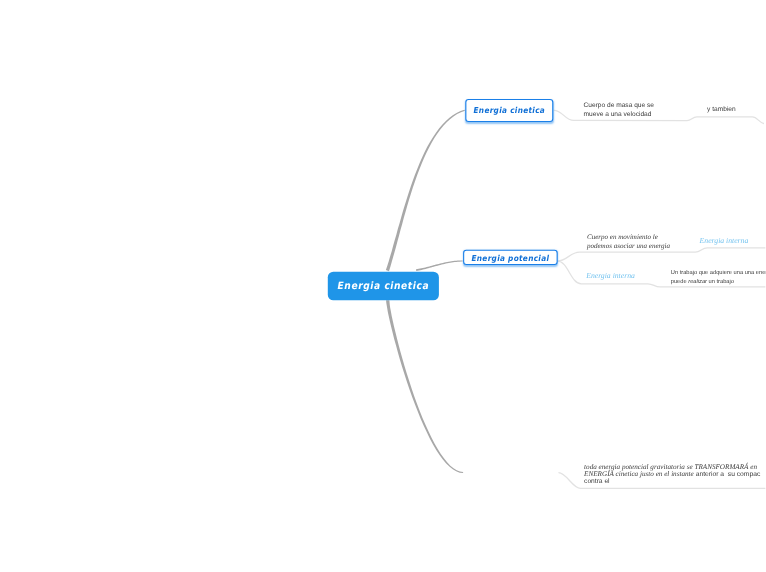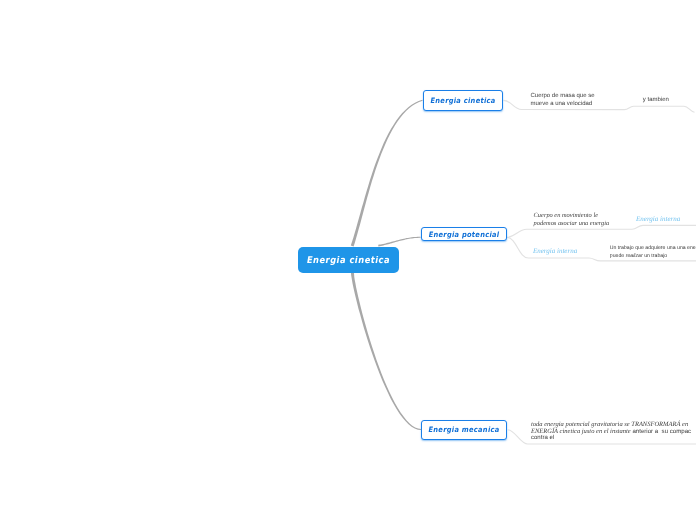--- a/index.html
+++ b/index.html
@@ -58,23 +58,20 @@
   </div>
 
   <div class="node branch-node" style="left:423px;top:90px;width:80px;height:20.5px;">
     <span>Energia cinetica</span>
   </div>
 
   <div class="node branch-node" style="left:421px;top:227.3px;width:86px;height:14px;">
     <span>Energia potencial</span>
   </div>
 
-  <div class="node branch-node" style="left:421px;top:419.6px;width:86px;height:20px;">
-    <span>Energia mecanica</span>
-  </div>
 
   <div class="leaf s-sans" style="left:530.5px;top:93.4px;">
     <span class="ln">Cuerpo de masa que se</span>
     <span class="ln">mueve a una velocidad</span>
   </div>
   <div class="leaf s-sans" style="left:642.8px;top:97.4px;">
     <span class="ln">y tambien</span>
   </div>
 
   <div class="leaf s-serif" style="left:533.6px;top:211.6px;">

